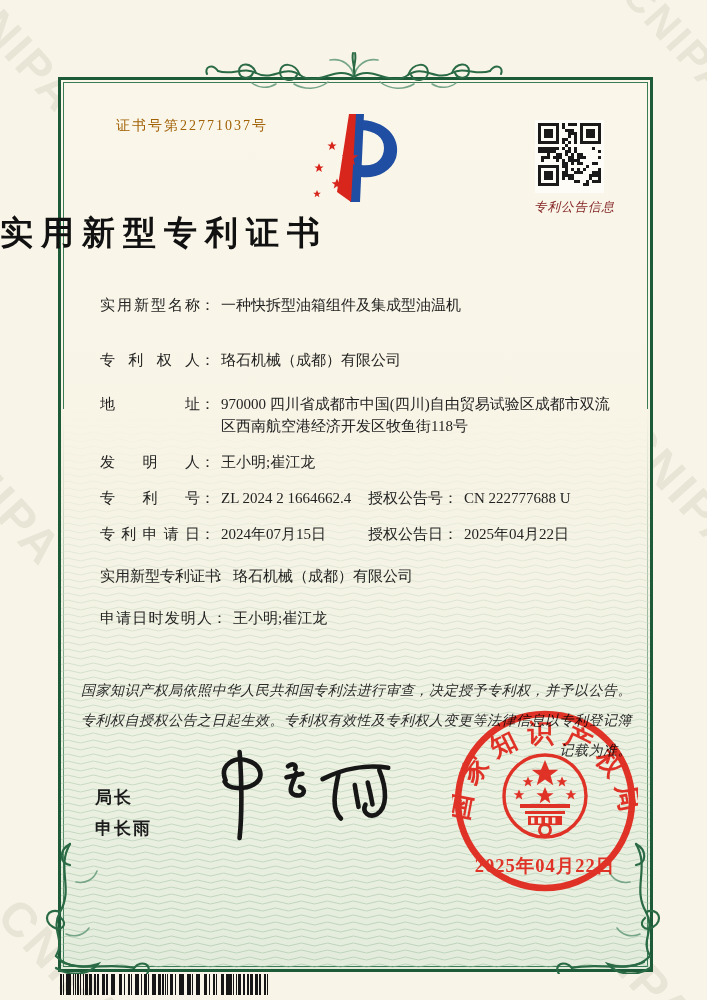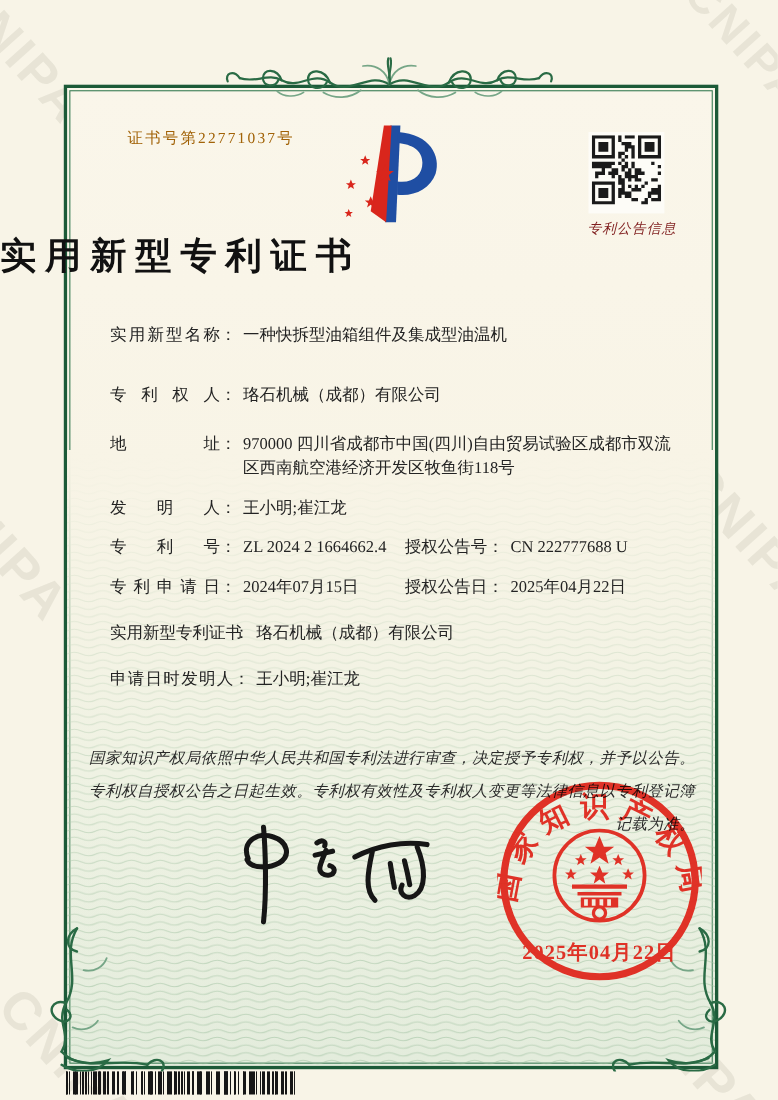--- a/index.html
+++ b/index.html
@@ -231,20 +231,24 @@
     <span class="lab wide">申请日时发明人</span>
       <span class="colon">：</span>
       <span class="val">王小明;崔江龙</span>
   </div>
 
   <div class="paragraph">
     <div>国家知识产权局依照中华人民共和国专利法进行审查，决定授予专利权，并予以公告。</div>
     <div>专利权自授权公告之日起生效。专利权有效性及专利权人变更等法律信息以专利登记簿记载为准。</div>
   </div>
 
+  <div class="director">
+    <div>局长</div>
+    <div>申长雨</div>
+  </div>
 
   <svg class="signature" width="210" height="104" viewBox="0 0 210 104" xmlns="http://www.w3.org/2000/svg">
     <g fill="none" stroke="#161616" stroke-width="4.6" stroke-linecap="round" stroke-linejoin="round" transform="rotate(-2 105 52)">
       <path d="M34,38 C28,22 44,14 57,19 C71,24 73,37 62,43 C52,48 36,47 33,39"></path>
       <path d="M49,10 C50,30 50,68 46,96"></path>
       <path d="M97,26 C101,23 106,24 104,29"></path>
       <path d="M95,37 L111,34"></path>
       <path d="M105,33 C100,45 95,52 103,55 C112,58 115,49 108,47"></path>
       <path d="M131,40 C152,30 176,27 197,31"></path>
       <path d="M147,36 C142,55 139,71 148,80"></path>

